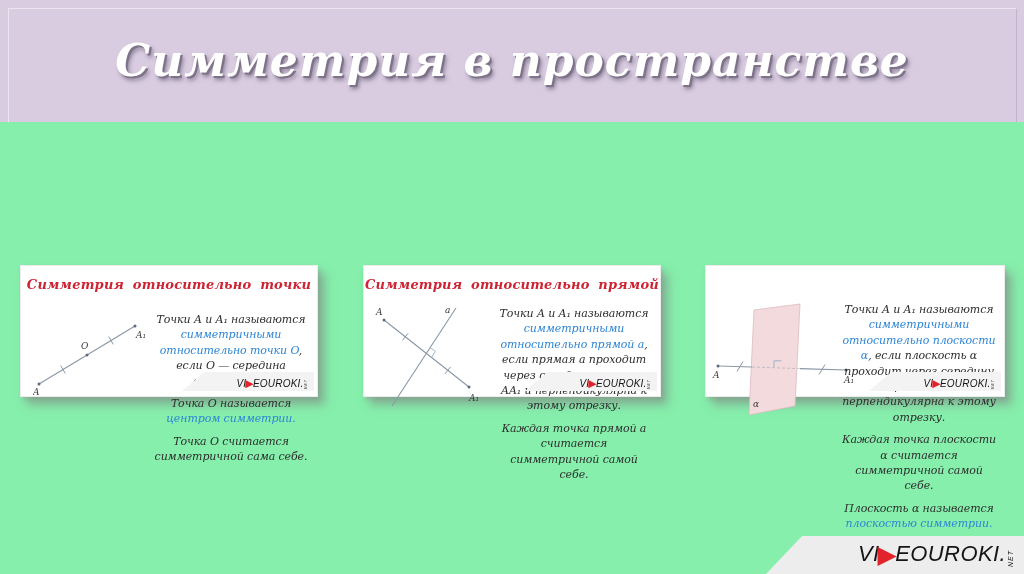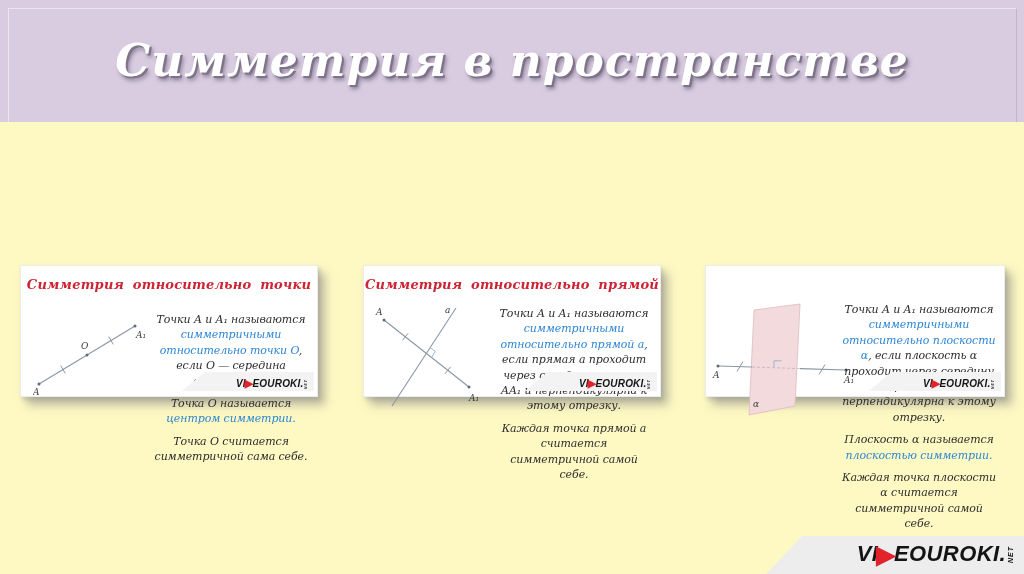--- a/index.html
+++ b/index.html
@@ -1,18 +1,18 @@
 <!DOCTYPE html>
 <html><head>
 <meta charset="utf-8">
 <style>
   * { margin:0; padding:0; box-sizing:border-box; }
   html,body { width:1024px; height:574px; background:#ffffff; overflow:hidden;
               font-family:"Liberation Sans", sans-serif; }
-  .stage { position:relative; width:1024px; height:574px; background:#fef9c3; }
+  .stage { position:relative; width:1024px; height:574px; background:#86efac; }
 
   
   .band { position:absolute; left:0; top:0; width:1024px; height:122px;
           background:#d9cce1; display:flex; align-items:center; justify-content:center; }
   .band-frame { position:absolute; left:8px; top:8px; right:7px; bottom:0;
                 border-left:1px solid rgba(255,255,255,.5);
                 border-top:1px solid rgba(255,255,255,.5);
                 border-right:1px solid rgba(168,148,185,.45);
                 pointer-events:none; }
   .band-title { font-family:"DejaVu Serif", serif; font-style:italic; font-weight:700;
@@ -37,21 +37,21 @@
 
   .diagram { position:absolute; }
   .card1 .diagram { left:12px; top:46px; }
   .card2 .diagram { left:8px;  top:36px; }
   .card3 .diagram { left:6px;  top:32px; }
   svg text { font-family:"DejaVu Serif", serif; font-style:italic; fill:#3a3a3a; }
 
   
   .mini-ribbon { position:absolute; right:3px; bottom:5px; width:132px; height:19px;
                  background:#f3f3f3; clip-path:polygon(17% 0,100% 0,100% 100%,0 100%); }
-  .logo { display:flex; align-items:center; font-style:italic; font-weight:bold;
+  .logo { display:flex; align-items:flex-end; font-style:italic; font-weight:normal;
           color:#141414; white-space:nowrap; }
   .mini-logo { position:absolute; right:9px; bottom:7px; font-size:10px; letter-spacing:.2px; }
   .mini-logo .play { font-size:11px; }
   .mini-logo .net { font-size:3.5px; }
   .play { color:#e3232b; font-style:normal; margin:0 -1px; line-height:1;
           transform:translateY(-0.5px); }
   .net { font-size:7px; letter-spacing:1px; line-height:1; margin-left:1px;
          writing-mode:vertical-rl; transform:rotate(180deg); }
 
   .footer-ribbon { position:absolute; right:0; bottom:0; width:258px; height:38px;
@@ -134,22 +134,22 @@
       <line x1="31" y1="63.5" x2="25" y2="73.5" stroke="#8a97a5" stroke-width="1"></line>
       <line x1="113" y1="66.5" x2="107" y2="76.5" stroke="#8a97a5" stroke-width="1"></line>
       <circle cx="6" cy="68" r="1.5" fill="#5d6b7a"></circle>
       <circle cx="134" cy="72" r="1.5" fill="#5d6b7a"></circle>
       <text x="1" y="80" font-size="9">A</text>
       <text x="132" y="85" font-size="9">A₁</text>
       <text x="41" y="109" font-size="9">α</text>
     </svg>
     <div class="card-text">
       <p><span>Точки A и A₁ называются </span><span class="em-blue">симметричными относительно плоскости α</span><span>, если плоскость α проходит через середину отрезка AA₁ и перпендикулярна к этому отрезку.</span></p>
+      <p><span>Каждая точка плоскости α считается симметричной самой себе.</span></p>
       <p><span>Плоскость α называется </span><span class="em-blue">плоскостью симметрии.</span></p>
-      <p><span>Каждая точка плоскости α считается симметричной самой себе.</span></p>
     </div>
     <div class="mini-ribbon"></div>
     <div class="logo mini-logo">
         <span>VI</span>
         <span class="play">▶</span>
         <span>EOUROKI.</span>
         <span class="net">NET</span>
       </div>
   </div>
 

